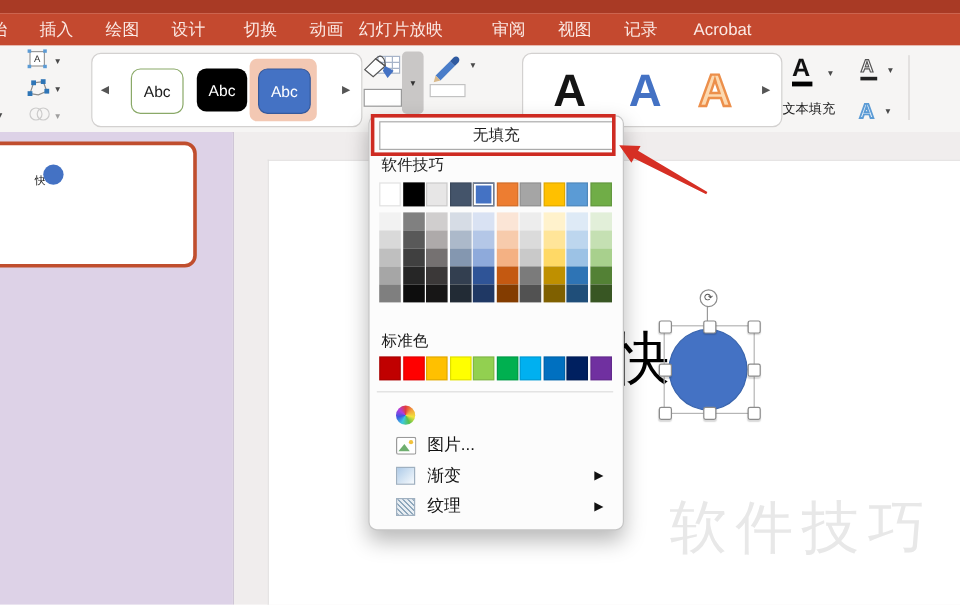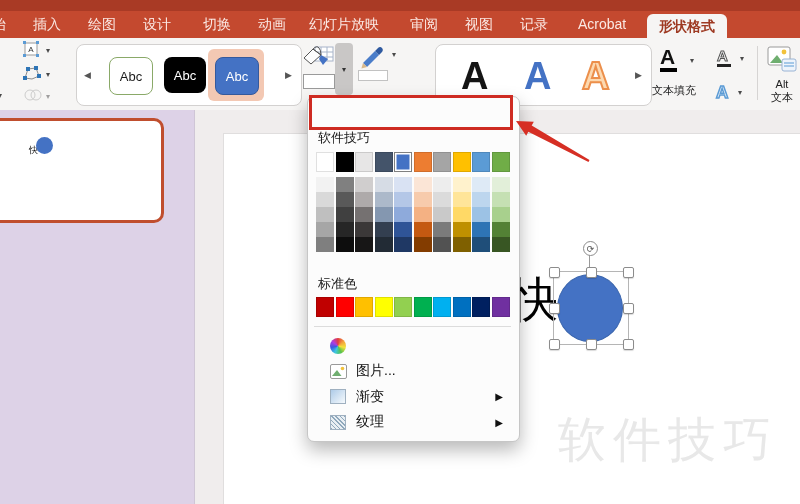--- a/index.html
+++ b/index.html
@@ -82,26 +82,25 @@
 
 <div class="abs titlebar"></div>
 
 <div class="abs tabbar">
     <div class="tab" style="left: -8px;">始</div>
     <div class="tab" style="left: 33px;">插入</div>
     <div class="tab" style="left: 88px;">绘图</div>
     <div class="tab" style="left: 143px;">设计</div>
     <div class="tab" style="left: 203px;">切换</div>
     <div class="tab" style="left: 258px;">动画</div>
-    <div class="tab" style="left: 309px;">幻灯片放映</div>
+    <div class="tab" style="left: 299px;">幻灯片放映</div>
     <div class="tab" style="left: 410px;">审阅</div>
     <div class="tab" style="left: 465px;">视图</div>
     <div class="tab" style="left: 520px;">记录</div>
     <div class="tab" style="left: 578px;">Acrobat</div>
-    <div class="tab active" style="left: 647px;">形状格式</div>
   </div>
 
 <div class="abs ribbon">
 
   <div class="left-icons">
     <span class="mini-dd" style="left:-2px;top:53px;">▾</span>
     <div class="abs" style="left:22px;top:3px;width:18px;height:16px;">
       <svg width="18" height="16" viewBox="0 0 18 16">
         <rect x="3" y="2" width="12" height="12" fill="#fff" stroke="#9a9a9a"></rect>
         <text x="9" y="11" font-size="8" text-anchor="middle" fill="#333">A</text>
@@ -181,32 +180,20 @@
     <span>A</span>
     <span class="bar"></span>
   </div>
   <span class="mini-dd" style="left:740px;top:16px;">▾</span>
   <div class="rib-label" style="left:652px;top:45px;">文本填充</div>
   <span class="fxA" style="left:716px;top:46px;">A</span>
   <span class="mini-dd" style="left:738px;top:50px;">▾</span>
 
   <div class="vsep" style="left:757px;top:8px;height:54px;"></div>
 
-  <div class="abs" style="left:764px;top:6px;width:36px;height:60px;text-align:center;">
-    <svg width="30" height="28" viewBox="0 0 30 28" style="margin-top:2px;">
-      <rect x="1" y="1" width="22" height="18" rx="2" fill="#fff" stroke="#9a9a9a"></rect>
-      <path d="M3 17 l7 -8 l6 8 z" fill="#6fae6f"></path>
-      <circle cx="17" cy="6" r="2.4" fill="#f2c23c"></circle>
-      <rect x="15" y="13" width="14" height="12" rx="2" fill="#eef4fb" stroke="#9ab4d4"></rect>
-      <line x1="17" y1="17" x2="27" y2="17" stroke="#5b9bd5"></line>
-        <line x1="17" y1="20" x2="27" y2="20" stroke="#5b9bd5"></line>
-    </svg>
-    <div class="rib-label" style="position:static;">Alt</div>
-    <div class="rib-label" style="position:static;">文本</div>
-  </div>
 </div>
 
 <div class="abs sidebar"></div>
 <div class="abs side-divider"></div>
 <div class="abs workarea"></div>
 <div class="abs slide"></div>
 
 <div class="abs thumb">
   <span class="thumb-text">快</span>
   <span class="thumb-dot"></span>
@@ -224,20 +211,21 @@
     <div class="handle" style="left: 549px; top: 303px;"></div>
     <div class="handle" style="left: 623px; top: 303px;"></div>
     <div class="handle" style="left: 549px; top: 339px;"></div>
     <div class="handle" style="left: 586px; top: 339px;"></div>
     <div class="handle" style="left: 623px; top: 339px;"></div>
   </div>
 
 <div class="abs watermark">软件技巧</div>
 
 <div class="abs menu">
+  <div class="nofill">无填充</div>
   <div class="mn-label" style="top:32px;">软件技巧</div>
   <div class="color-row" style="top:55px;">
       <div class="swatch" style="background: rgb(255, 255, 255);"></div>
       <div class="swatch" style="background: rgb(0, 0, 0);"></div>
       <div class="swatch" style="background: rgb(231, 230, 230);"></div>
       <div class="swatch" style="background: rgb(68, 84, 106);"></div>
       <div class="swatch sel" style="background: rgb(68, 114, 196);"></div>
       <div class="swatch" style="background: rgb(237, 125, 49);"></div>
       <div class="swatch" style="background: rgb(165, 165, 165);"></div>
       <div class="swatch" style="background: rgb(255, 192, 0);"></div>

